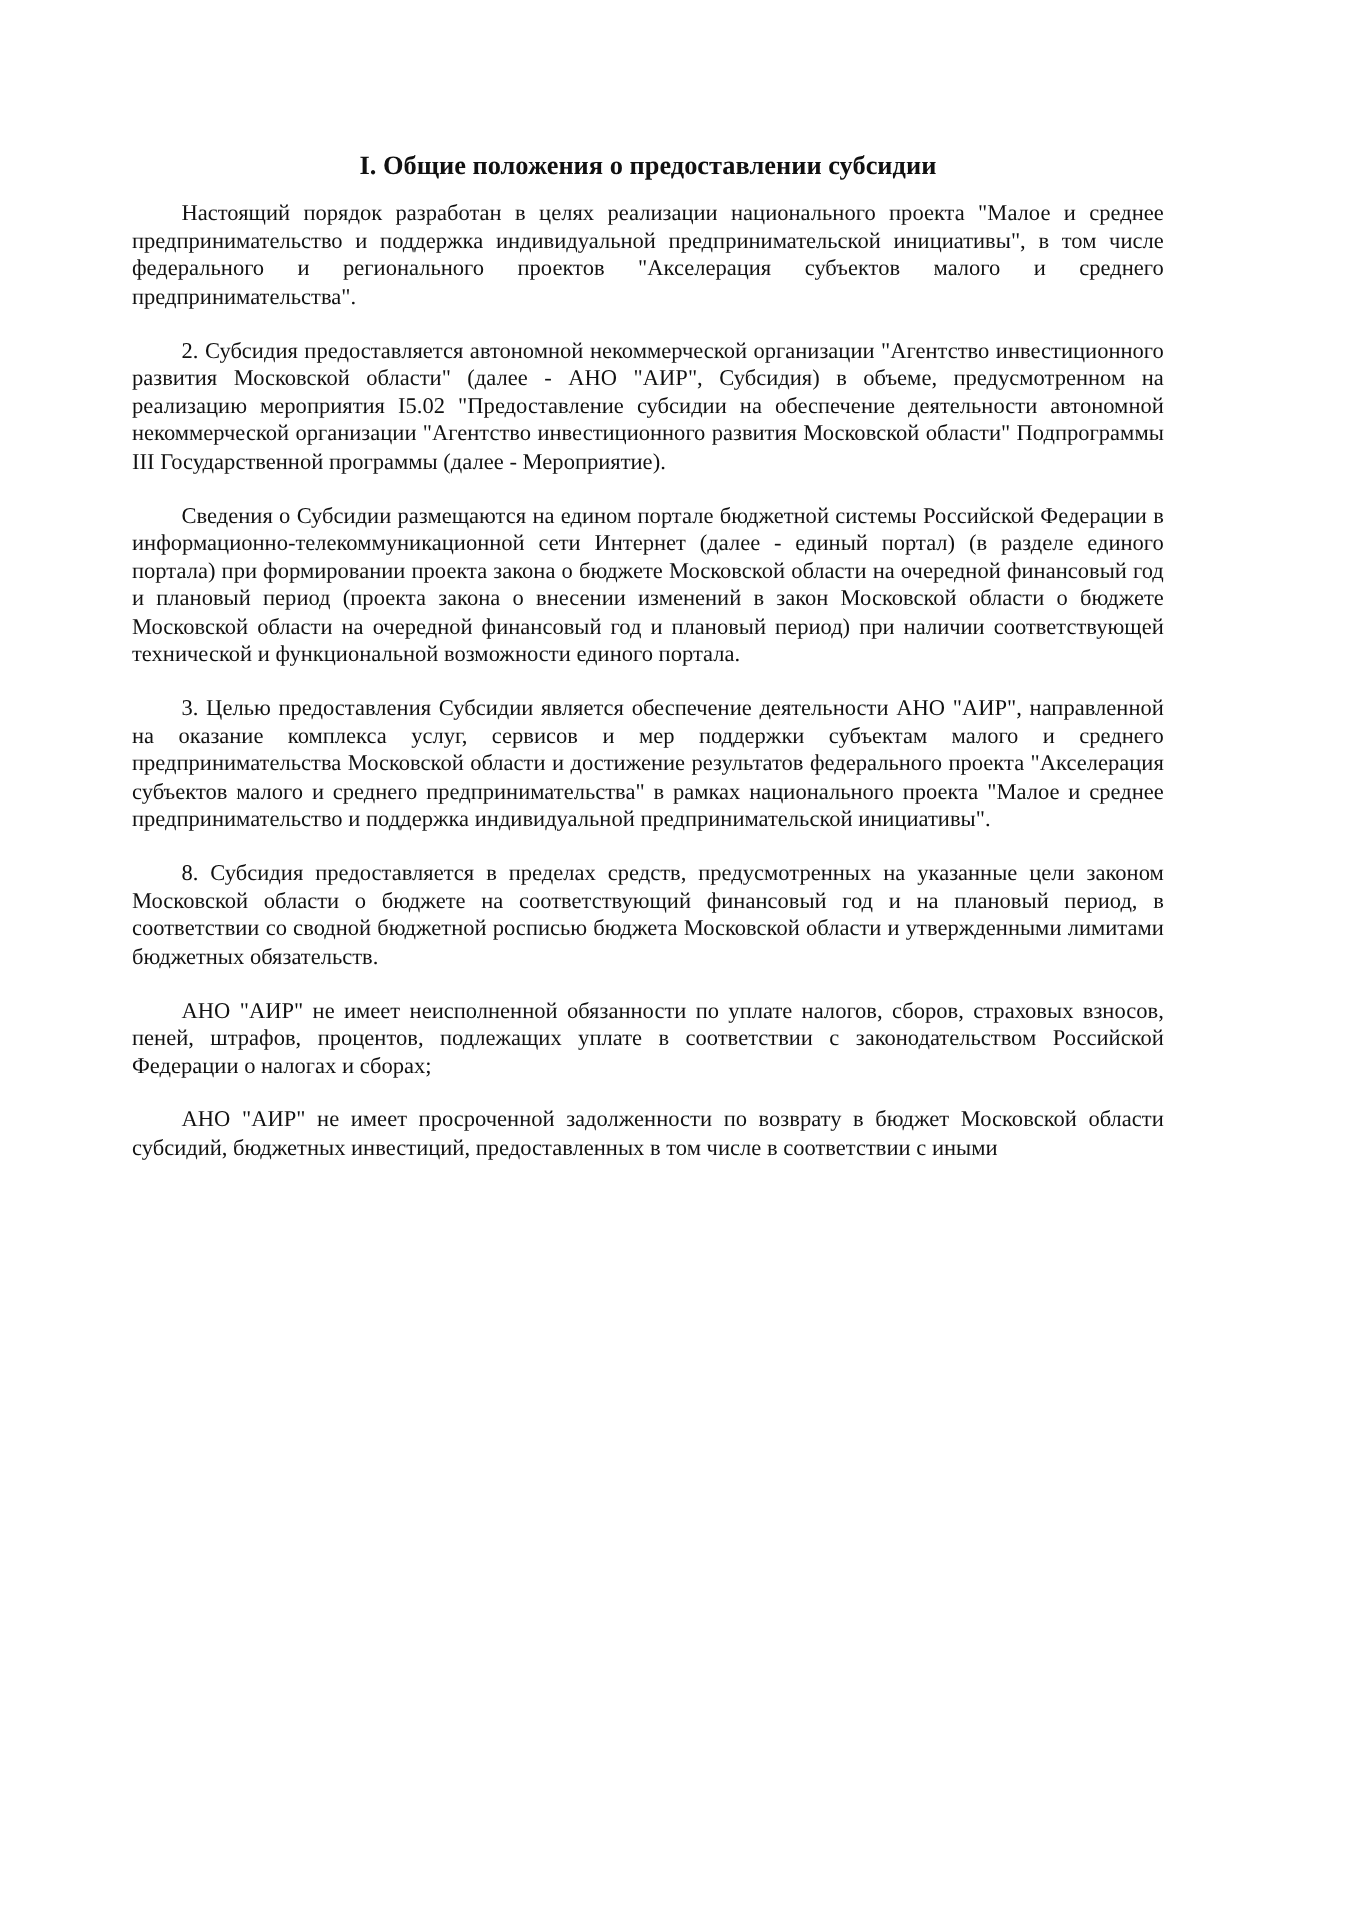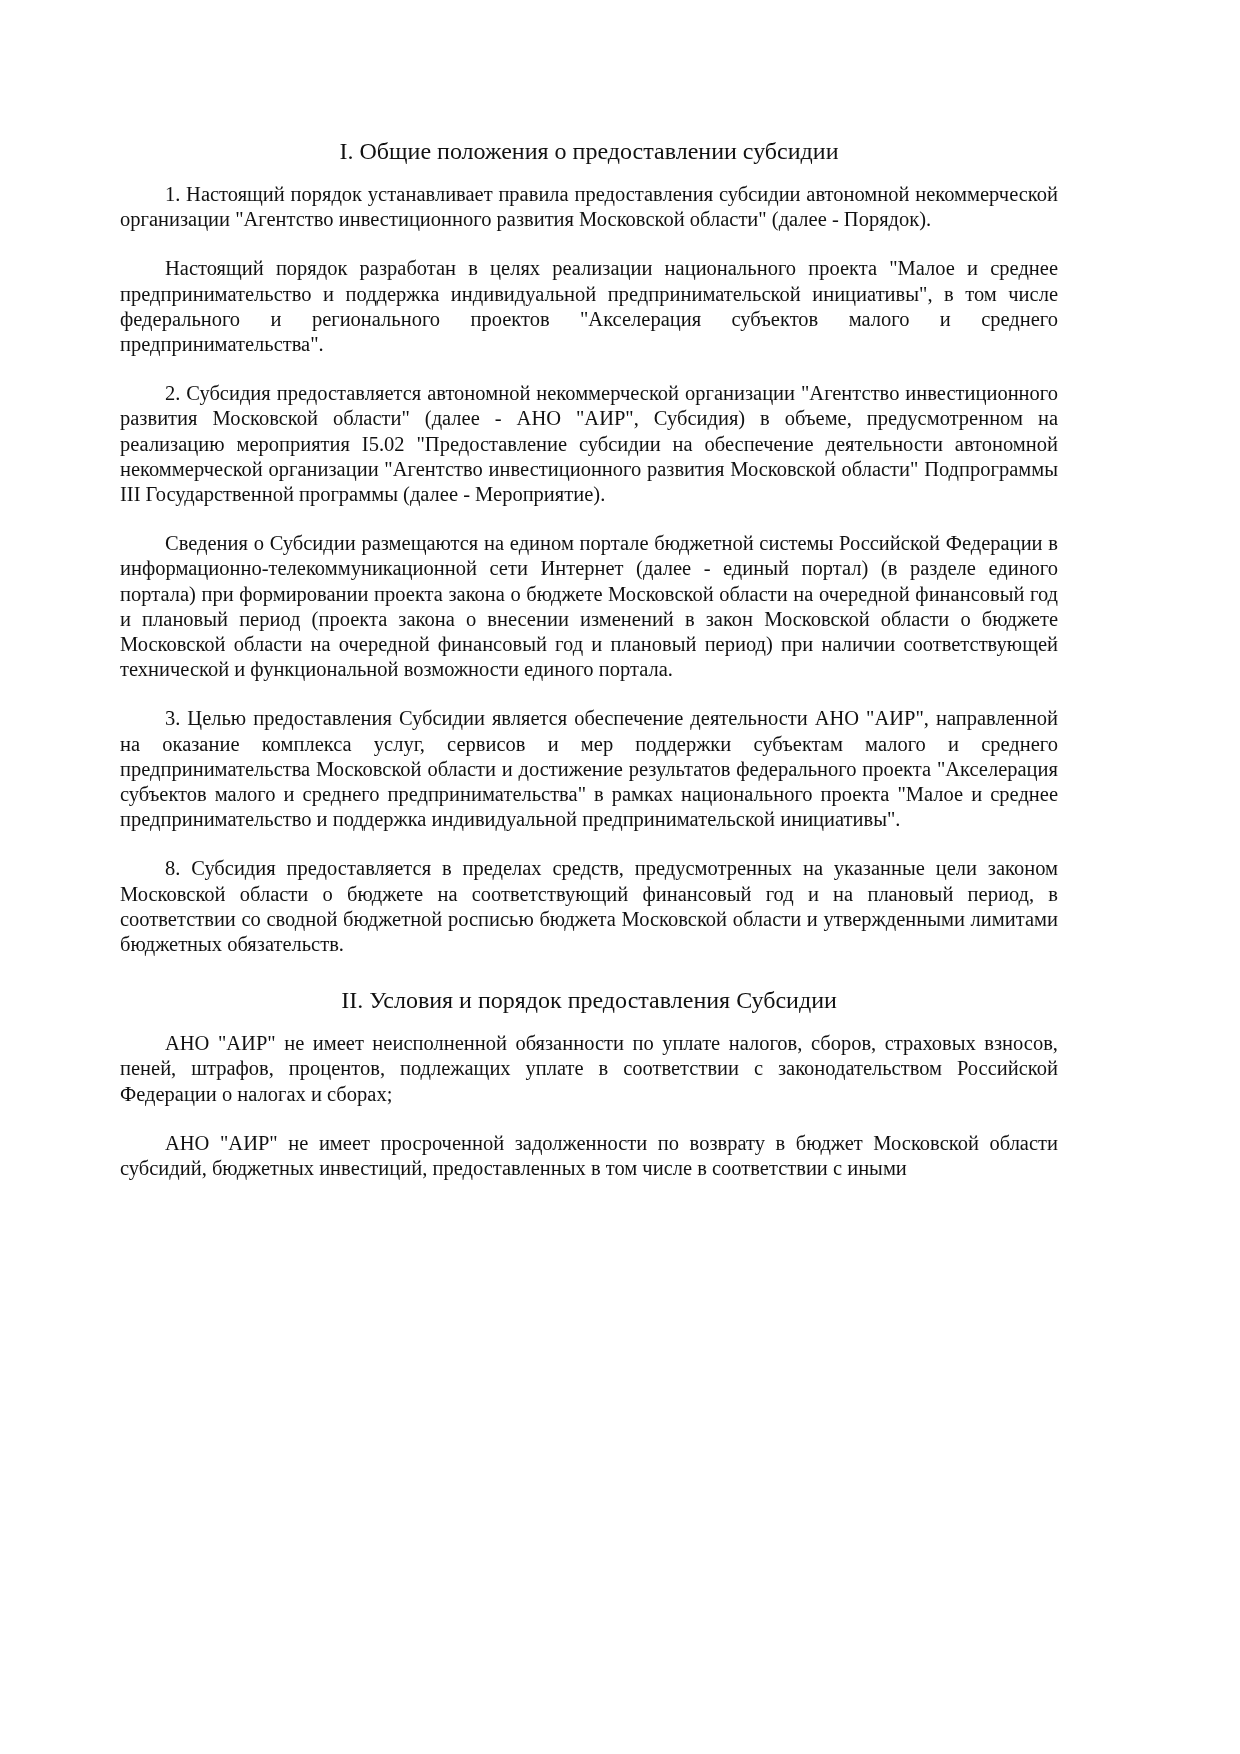--- a/index.html
+++ b/index.html
@@ -4,35 +4,33 @@
 <style>
   html, body { margin:0; padding:0; background:#ffffff; }
   body { width:1240px; height:1754px; position:relative; overflow:hidden; }
   .page {
     position:absolute; left:120px; top:132px; width:938px;
     font-family:"Liberation Serif", "DejaVu Serif", serif;
     color:#111; font-size:20.5px; line-height:25.2px;
   }
   h2 {
     font-family:"Liberation Serif", "DejaVu Serif", serif;
-    font-weight:normal; font-size:24px; text-align:center;
+    font-weight:bold; font-size:24px; text-align:center;
     margin:0; line-height:38px;
   }
   h2.first { margin-bottom:12px; }
   h2.second { margin-top:8px; margin-bottom:12px; }
   p { margin:0 0 24px 0; text-align:justify; text-indent:45px; }
 </style>
 </head>
 <body>
 
 <div class="page">
   <h2 class="first">I. Общие положения о предоставлении субсидии</h2>
-  <p>1. Настоящий порядок устанавливает правила предоставления субсидии автономной некоммерческой организации "Агентство инвестиционного развития Московской области" (далее - Порядок).</p>
   <p>Настоящий порядок разработан в целях реализации национального проекта "Малое и среднее предпринимательство и поддержка индивидуальной предпринимательской инициативы", в том числе федерального и регионального проектов "Акселерация субъектов малого и среднего предпринимательства".</p>
   <p>2. Субсидия предоставляется автономной некоммерческой организации "Агентство инвестиционного развития Московской области" (далее - АНО "АИР", Субсидия) в объеме, предусмотренном на реализацию мероприятия I5.02 "Предоставление субсидии на обеспечение деятельности автономной некоммерческой организации "Агентство инвестиционного развития Московской области" Подпрограммы III Государственной программы (далее - Мероприятие).</p>
   <p>Сведения о Субсидии размещаются на едином портале бюджетной системы Российской Федерации в информационно-телекоммуникационной сети Интернет (далее - единый портал) (в разделе единого портала) при формировании проекта закона о бюджете Московской области на очередной финансовый год и плановый период (проекта закона о внесении изменений в закон Московской области о бюджете Московской области на очередной финансовый год и плановый период) при наличии соответствующей технической и функциональной возможности единого портала.</p>
   <p>3. Целью предоставления Субсидии является обеспечение деятельности АНО "АИР", направленной на оказание комплекса услуг, сервисов и мер поддержки субъектам малого и среднего предпринимательства Московской области и достижение результатов федерального проекта "Акселерация субъектов малого и среднего предпринимательства" в рамках национального проекта "Малое и среднее предпринимательство и поддержка индивидуальной предпринимательской инициативы".</p>
   <p>8. Субсидия предоставляется в пределах средств, предусмотренных на указанные цели законом Московской области о бюджете на соответствующий финансовый год и на плановый период, в соответствии со сводной бюджетной росписью бюджета Московской области и утвержденными лимитами бюджетных обязательств.</p>
 
-  <h2 class="second">II. Условия и порядок предоставления Субсидии</h2>
   <p>АНО "АИР" не имеет неисполненной обязанности по уплате налогов, сборов, страховых взносов, пеней, штрафов, процентов, подлежащих уплате в соответствии с законодательством Российской Федерации о налогах и сборах;</p>
   <p>АНО "АИР" не имеет просроченной задолженности по возврату в бюджет Московской области субсидий, бюджетных инвестиций, предоставленных в том числе в соответствии с иными</p>
 </div>
 
 </body></html>

